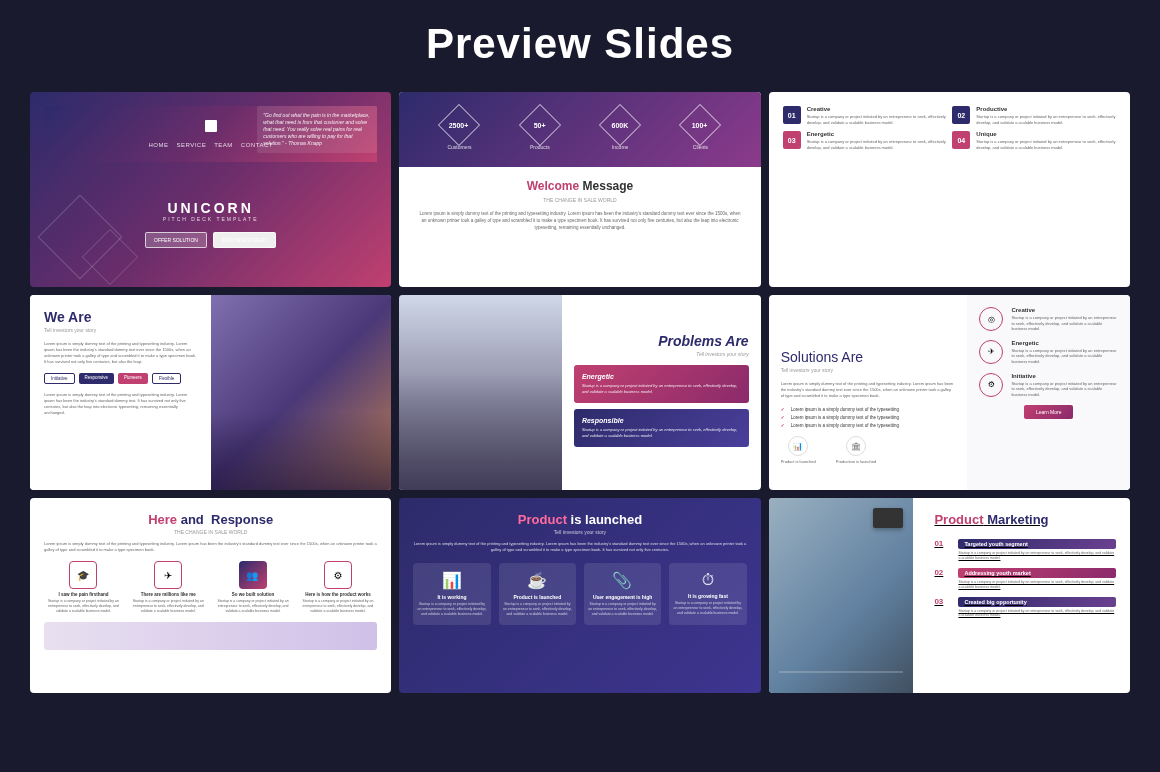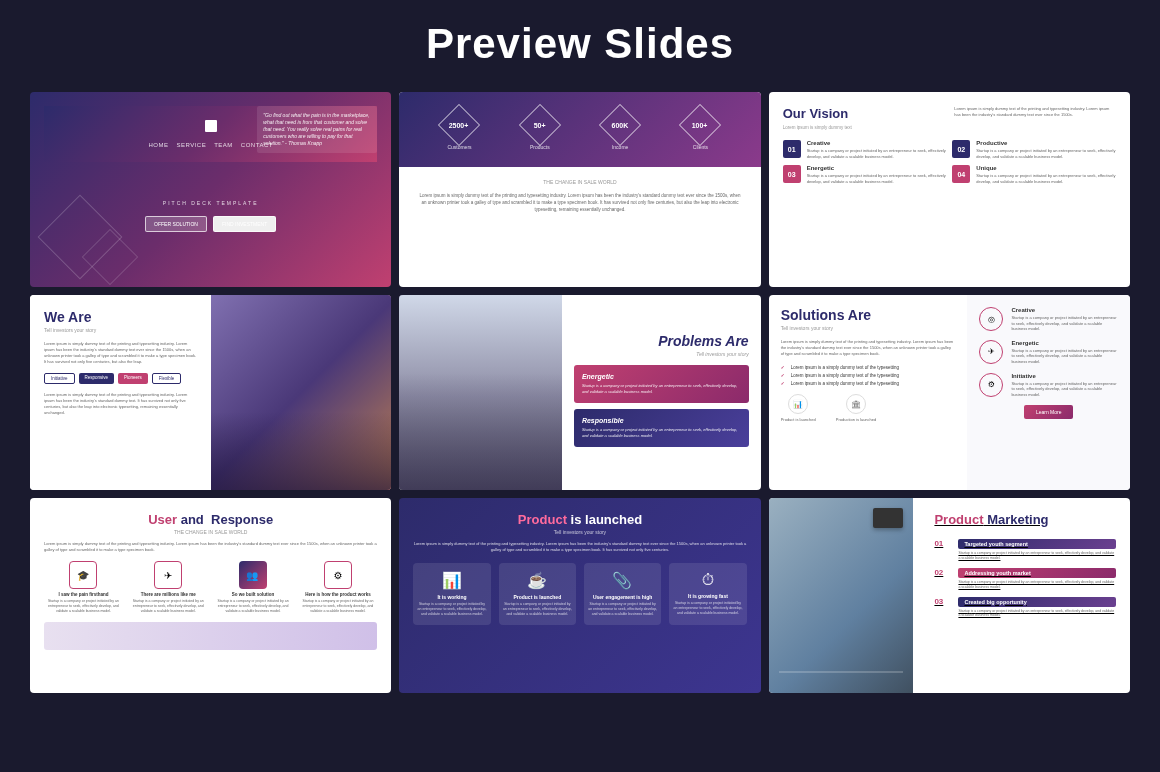--- a/index.html
+++ b/index.html
@@ -359,23 +359,24 @@
     .slide-6 {
       background: white;
       display: flex;
     }
     .slide-6 .left-content {
       width: 55%;
       padding: 12px;
     }
     .slide-6 .solutions-title {
       font-size: 14px;
-      font-weight: 700;
+      font-weight: 400;
       color: #2d2b6b;
       margin-bottom: 2px;
+      margin-top: 42px;
     }
     .slide-6 .solutions-sub {
       font-size: 5px;
       color: #999;
       margin-bottom: 8px;
     }
     .slide-6 .solutions-desc {
       font-size: 4px;
       color: #666;
       line-height: 1.5;
@@ -564,20 +565,21 @@
         <span class="nav-item">TEAM</span>
         <span class="nav-item">CONTACT</span>
       </div>
     </div>
     <div class="quote-box">
       <p class="quote-text">"Go find out what the pain is in the marketplace, what that need is from that customer and solve that need. You really solve real pains for real customers who are willing to pay for that solution." - Thomas Knapp</p>
     </div>
     <div class="geometric"></div>
     <div class="geo2"></div>
     <div class="brand-center">
+      <div class="brand-name">UNICORN</div>
       <div class="brand-sub">PITCH DECK TEMPLATE</div>
       <div class="buttons">
         <button class="btn btn-solid">OFFER SOLUTION</button>
         <button class="btn">FIND INVESTMENT</button>
       </div>
     </div>
   </div>
 
   <div class="slide slide-2">
     <div class="top-banner">
@@ -600,35 +602,29 @@
         <div class="stat-label">Income</div>
       </div>
       <div class="stat-box">
         <div class="stat-diamond">
             <span>100+</span>
           </div>
         <div class="stat-label">Clients</div>
       </div>
     </div>
     <div class="content">
+      <div class="welcome-title">
+        <span style="color:#c04070">Welcome</span> Message
+      </div>
       <div class="subtitle">THE CHANGE IN SALE WORLD</div>
       <div class="desc">Lorem ipsum is simply dummy text of the printing and typesetting industry. Lorem ipsum has been the industry's standard dummy text ever since the 1500s, when an unknown printer took a galley of type and scrambled it to make a type specimen book. It has survived not only five centuries, but also the leap into electronic typesetting, remaining essentially unchanged.</div>
     </div>
   </div>
 
   <div class="slide slide-3">
-    <div style="display:flex; gap:10px;">
-      <div style="flex:1;">
-        <div class="vision-title">Our Vision</div>
-        <div class="vision-sub">Lorem ipsum is simply dummy text</div>
-      </div>
-      <div style="flex:1; font-size:4px; color:#666; line-height:1.5;">
-        Lorem ipsum is simply dummy text of the printing and typesetting industry. Lorem ipsum has been the industry's standard dummy text ever since the 1500s.
-      </div>
-    </div>
     <div class="vision-grid">
       <div class="vision-item">
         <div class="vision-num num-1">01</div>
         <div class="vision-text">
           <h4>Creative</h4>
           <p>Startup is a company or project initiated by an entrepreneur to seek, effectively develop, and validate a scalable business model.</p>
         </div>
       </div>
       <div class="vision-item">
         <div class="vision-num num-2">02</div>
@@ -734,21 +730,21 @@
           <h4>Initiative</h4>
           <p>Startup is a company or project initiated by an entrepreneur to seek, effectively develop, and validate a scalable business model.</p>
         </div>
       </div>
       <button class="learn-btn">Learn More</button>
     </div>
   </div>
 
   <div class="slide" style="background:white;padding:14px;">
     <div class="pain-title" style="font-size:13px;font-weight:700;color:#2d2b6b;text-align:center;margin-bottom:2px;">
-      <span style="color:#c04070">User</span> and &nbsp;Response
+      <span style="color:#c04070">Here</span> and &nbsp;Response
     </div>
     <div style="font-size:5px;color:#999;text-align:center;margin-bottom:6px;">THE CHANGE IN SALE WORLD</div>
     <div style="font-size:4px;color:#666;line-height:1.5;margin-bottom:8px;">Lorem ipsum is simply dummy text of the printing and typesetting industry. Lorem ipsum has been the industry's standard dummy text ever since the 1500s, when an unknown printer took a galley of type and scrambled it to make a type specimen book.</div>
     <div style="display:flex;gap:6px;margin-bottom:8px;">
       <div style="flex:1;text-align:center;">
         <div style="width:28px;height:28px;border:1.5px solid #c04070;border-radius:4px;margin:0 auto 3px;display:flex;align-items:center;justify-content:center;font-size:10px;">🎓</div>
         <div style="font-size:4.5px;font-weight:700;color:#333;margin-bottom:2px;">I saw the pain firsthand</div>
         <div style="font-size:3.5px;color:#666;line-height:1.4;">Startup is a company or project initiated by an entrepreneur to seek, effectively develop, and validate a scalable business model.</div>
       </div>
       <div style="flex:1;text-align:center;">

